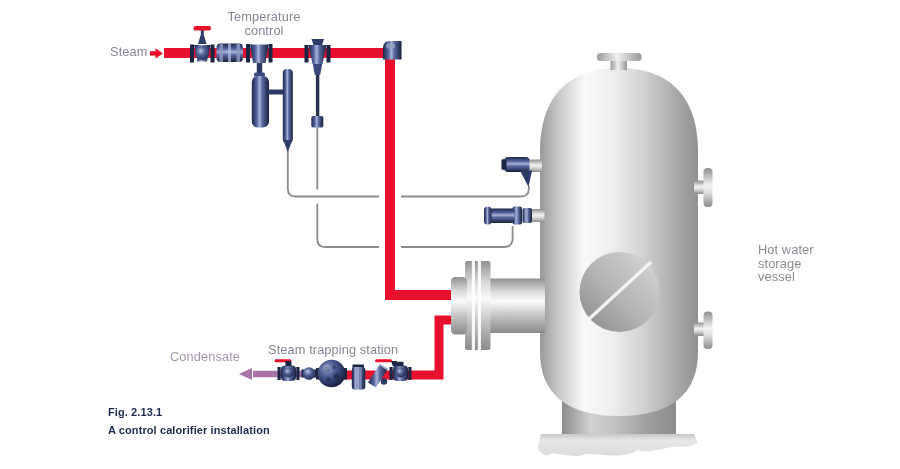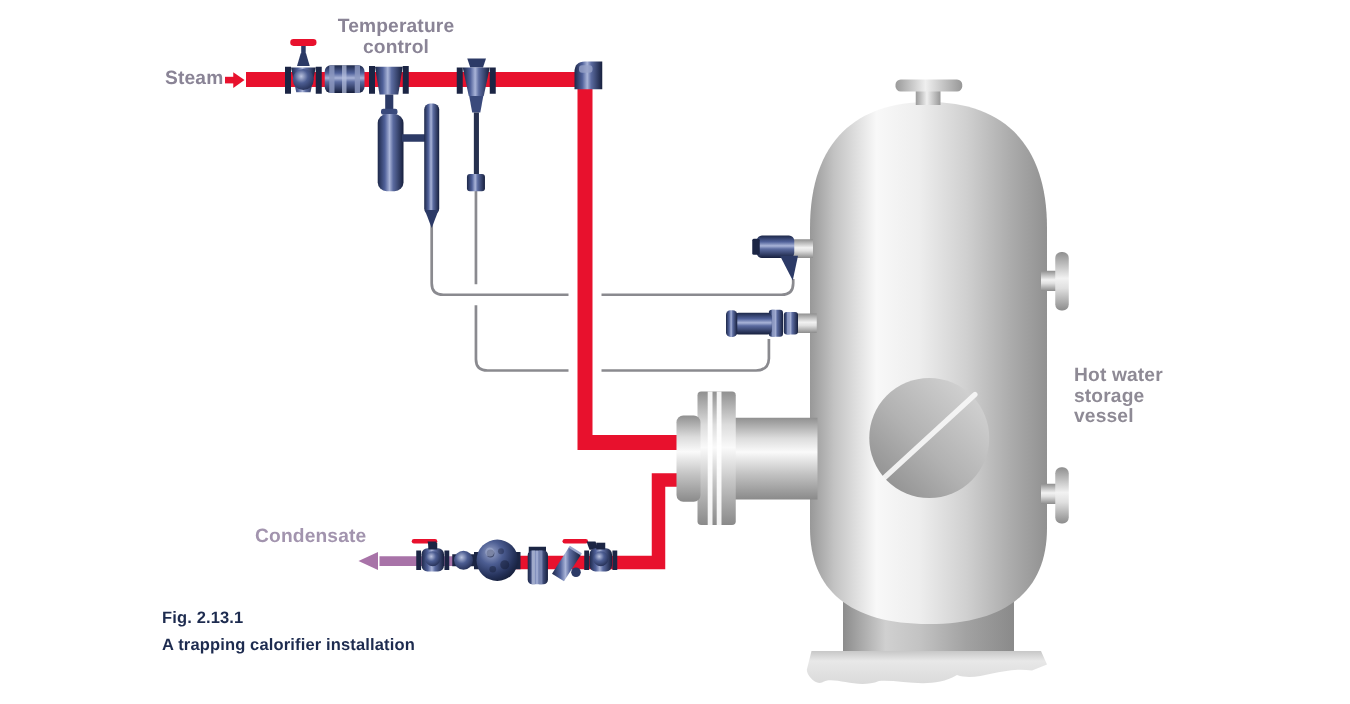--- a/index.html
+++ b/index.html
@@ -3,25 +3,25 @@
 <meta charset="utf-8">
 <style>
   html,body{margin:0;padding:0;background:#ffffff;}
   .stage{
     position:relative;width:900px;height:469px;background:#ffffff;overflow:hidden;
     font-family:"Liberation Sans",sans-serif;
   }
   .stage svg{position:absolute;left:0;top:0;}
   .lbl{
     position:absolute;font-size:12.8px;line-height:14px;color:var(--label-text,#8a8496);
-    white-space:pre-line;letter-spacing:.1px;font-weight:bold;
+    white-space:pre-line;letter-spacing:.1px;
   }
   .lbl.center{text-align:center;}
   .lbl-condensate{color:var(--condensate-label,#a294ae);}
-  .lbl-vessel{color:var(--vessel-label,#8e8a95);line-height:13.5px;}
+  .lbl-vessel{color:var(--vessel-label,#8e8a95);line-height:13.5px;margin-left:42px;}
   .caption{
     position:absolute;left:108px;font-size:11px;font-weight:bold;
     color:var(--caption-text,#1d2b4f);letter-spacing:.1px;
   }
 </style>
 </head>
 <body>
 
 <div class="stage">
 
@@ -258,20 +258,21 @@
 
 <div class="lbl center" style="left:197px;top:10px;width:134px;">Temperature
 control</div>
 
 <div class="lbl" style="left:110px;top:45px;text-align:center;">Steam</div>
 
 <div class="lbl lbl-vessel" style="left:716px;top:243px;">Hot water
 storage
 vessel</div>
 
+<div class="lbl" style="left:268px;top:343px;">Steam trapping station</div>
 
 <div class="lbl lbl-condensate" style="left:170px;top:350px;">Condensate</div>
 
 <div class="caption" style="top:406px;">Fig. 2.13.1</div>
 
-<div class="caption" style="top:424px;">A trapping calorifier installation</div>
+<div class="caption" style="top:424px;">A control calorifier installation</div>
 
 </div>
 
 </body></html>

